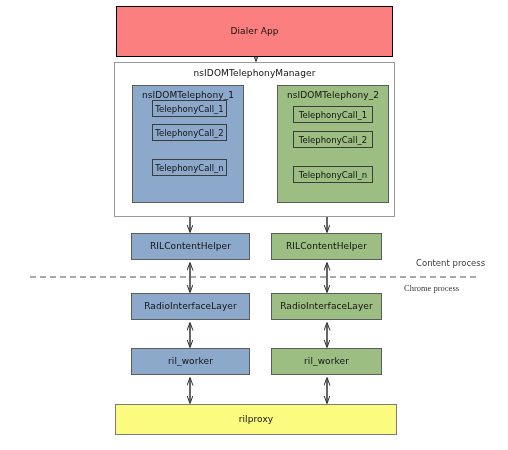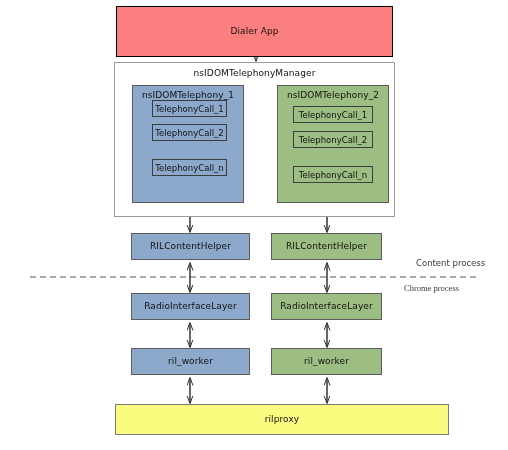--- a/index.html
+++ b/index.html
@@ -104,21 +104,21 @@
   .layer-green { background: #9cbe82; border: 1px solid #5c5c5c; left: 271px; width: 111px; }
 
   #rch-left  { top: 233px; height: 27px; }
   #rch-right { top: 233px; height: 27px; }
   #ril-left  { top: 293px; height: 27px; }
   #ril-right { top: 293px; height: 27px; }
   #worker-left  { top: 348px; height: 27px; }
   #worker-right { top: 348px; height: 27px; }
 
   #rilproxy {
-    left: 115px; top: 404px; width: 334px; height: 31px;
+    left: 115px; top: 404px; width: 282px; height: 31px;
     background: #fbfb80;
     border: 1px solid #7a7a7a;
   }
 
   
   .process-label {
     position: absolute;
     font-size: 8.5px;
     color: #3a3a3a;
     white-space: nowrap;

